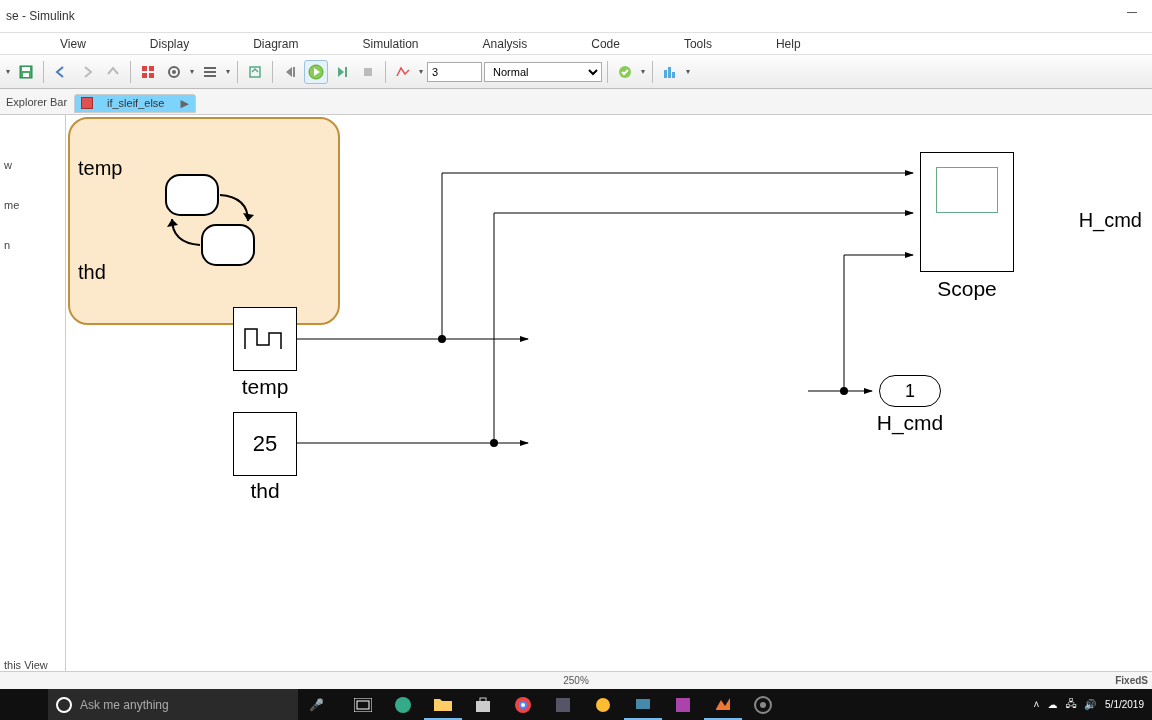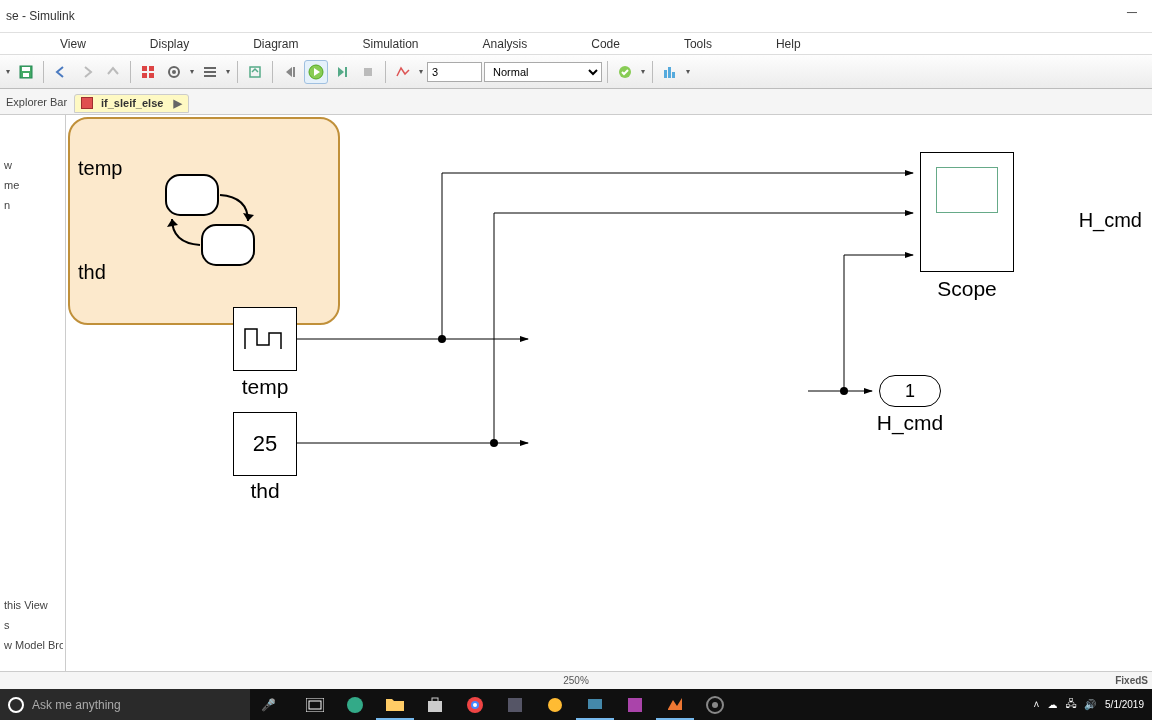--- a/index.html
+++ b/index.html
@@ -24,27 +24,27 @@
 .tb-select { width: 118px; height: 20px; border: 1px solid #aaa; font-size: 11px; padding: 0 4px; background: #fff; }
 
 
 .icon-svg { width: 16px; height: 16px; }
 
 
 .explorer-bar { height: 26px; background: #f5f5f5; border-bottom: 1px solid #ccc; display: flex; align-items: center; padding: 0 6px; font-size: 11px; color: #444; }
 
 
 .tab-row { position: absolute; left: 68px; top: 93px; height: 20px; display: flex; align-items: center; padding: 0 6px; }
-.tab { display: flex; align-items: center; padding: 2px 6px; font-size: 11px; color: #333; border: 1px solid #ccc; background: #fef9c3; border-radius: 3px 3px 0 0; gap: 8px; font-weight: bold; }
+.tab { display: flex; align-items: center; padding: 2px 6px; font-size: 11px; color: #333; border: 1px solid #ccc; background: #7dd3fc; border-radius: 3px 3px 0 0; gap: 14px; }
 .tab-icon { width: 12px; height: 12px; background: #e05050; border: 1px solid #a03030; }
 .tab-arrow { color: #666; margin-left: 2px; }
 
 
 .sidepanel { position: absolute; left: 0; top: 115px; width: 66px; bottom: 33px; border-right: 1px solid #ccc; background: #fff; font-size: 11px; color: #444; padding: 4px 2px; }
-.sp-item { padding: 4px 2px; white-space: nowrap; overflow: hidden; }
+.sp-item { padding: 4px 2px; white-space: nowrap; overflow: hidden; margin-top: 20px; }
 
 
 .canvas { position: absolute; left: 68px; top: 117px; right: 0; bottom: 33px; background: #fff; overflow: hidden; }
 .block-label { font-family: Arial, sans-serif; font-size: 21px; color: #000; text-align: center; position: absolute; }
 
 
 .block { position: absolute; background: #fff; border: 1px solid #000; }
 .scope-block { left: 852px; top: 35px; width: 94px; height: 120px; display: flex; align-items: flex-start; justify-content: center; padding-top: 14px; }
 .scope-inner { width: 62px; height: 46px; border: 1px solid #6a8; background: #fff; }
 .temp-block { left: 165px; top: 190px; width: 64px; height: 64px; display: flex; align-items: center; justify-content: center; }
@@ -56,21 +56,21 @@
 
 .wires { position: absolute; left: 0; top: 0; width: 100%; height: 100%; pointer-events: none; }
 
 
 .statusbar { position: absolute; left: 0; right: 0; bottom: 31px; height: 18px; background: #f5f5f5; border-top: 1px solid #ccc; font-size: 10px; color: #555; display: flex; align-items: center; }
 .statusbar .zoom { position: absolute; left: 50%; transform: translateX(-50%); }
 .statusbar .right { position: absolute; right: 4px; font-weight: bold; }
 
 
 .taskbar { position: absolute; left: 0; right: 0; bottom: 0; height: 31px; background: #101010; display: flex; align-items: center; }
-.search-box { width: 250px; height: 31px; background: #2a2a2a; display: flex; align-items: center; padding: 0 8px; gap: 8px; }
+.search-box { width: 250px; height: 31px; background: #2a2a2a; display: flex; align-items: center; padding: 0 8px; gap: 8px; margin-left: 48px; }
 .cortana-circle { width: 16px; height: 16px; border: 2px solid #fff; border-radius: 50%; }
 .search-text { color: #aaa; font-size: 12px; }
 .task-icons { display: flex; align-items: center; margin-left: 8px; gap: 2px; }
 .task-icon { width: 38px; height: 31px; display: flex; align-items: center; justify-content: center; color: #fff; }
 .task-icon.active { border-bottom: 2px solid #76b9ed; }
 .systray { position: absolute; right: 0; display: flex; align-items: center; gap: 8px; padding: 0 8px; color: #fff; font-size: 10px; }
 .systray-time { text-align: right; line-height: 1.2; }
 </style>
 </head>
 <body>

